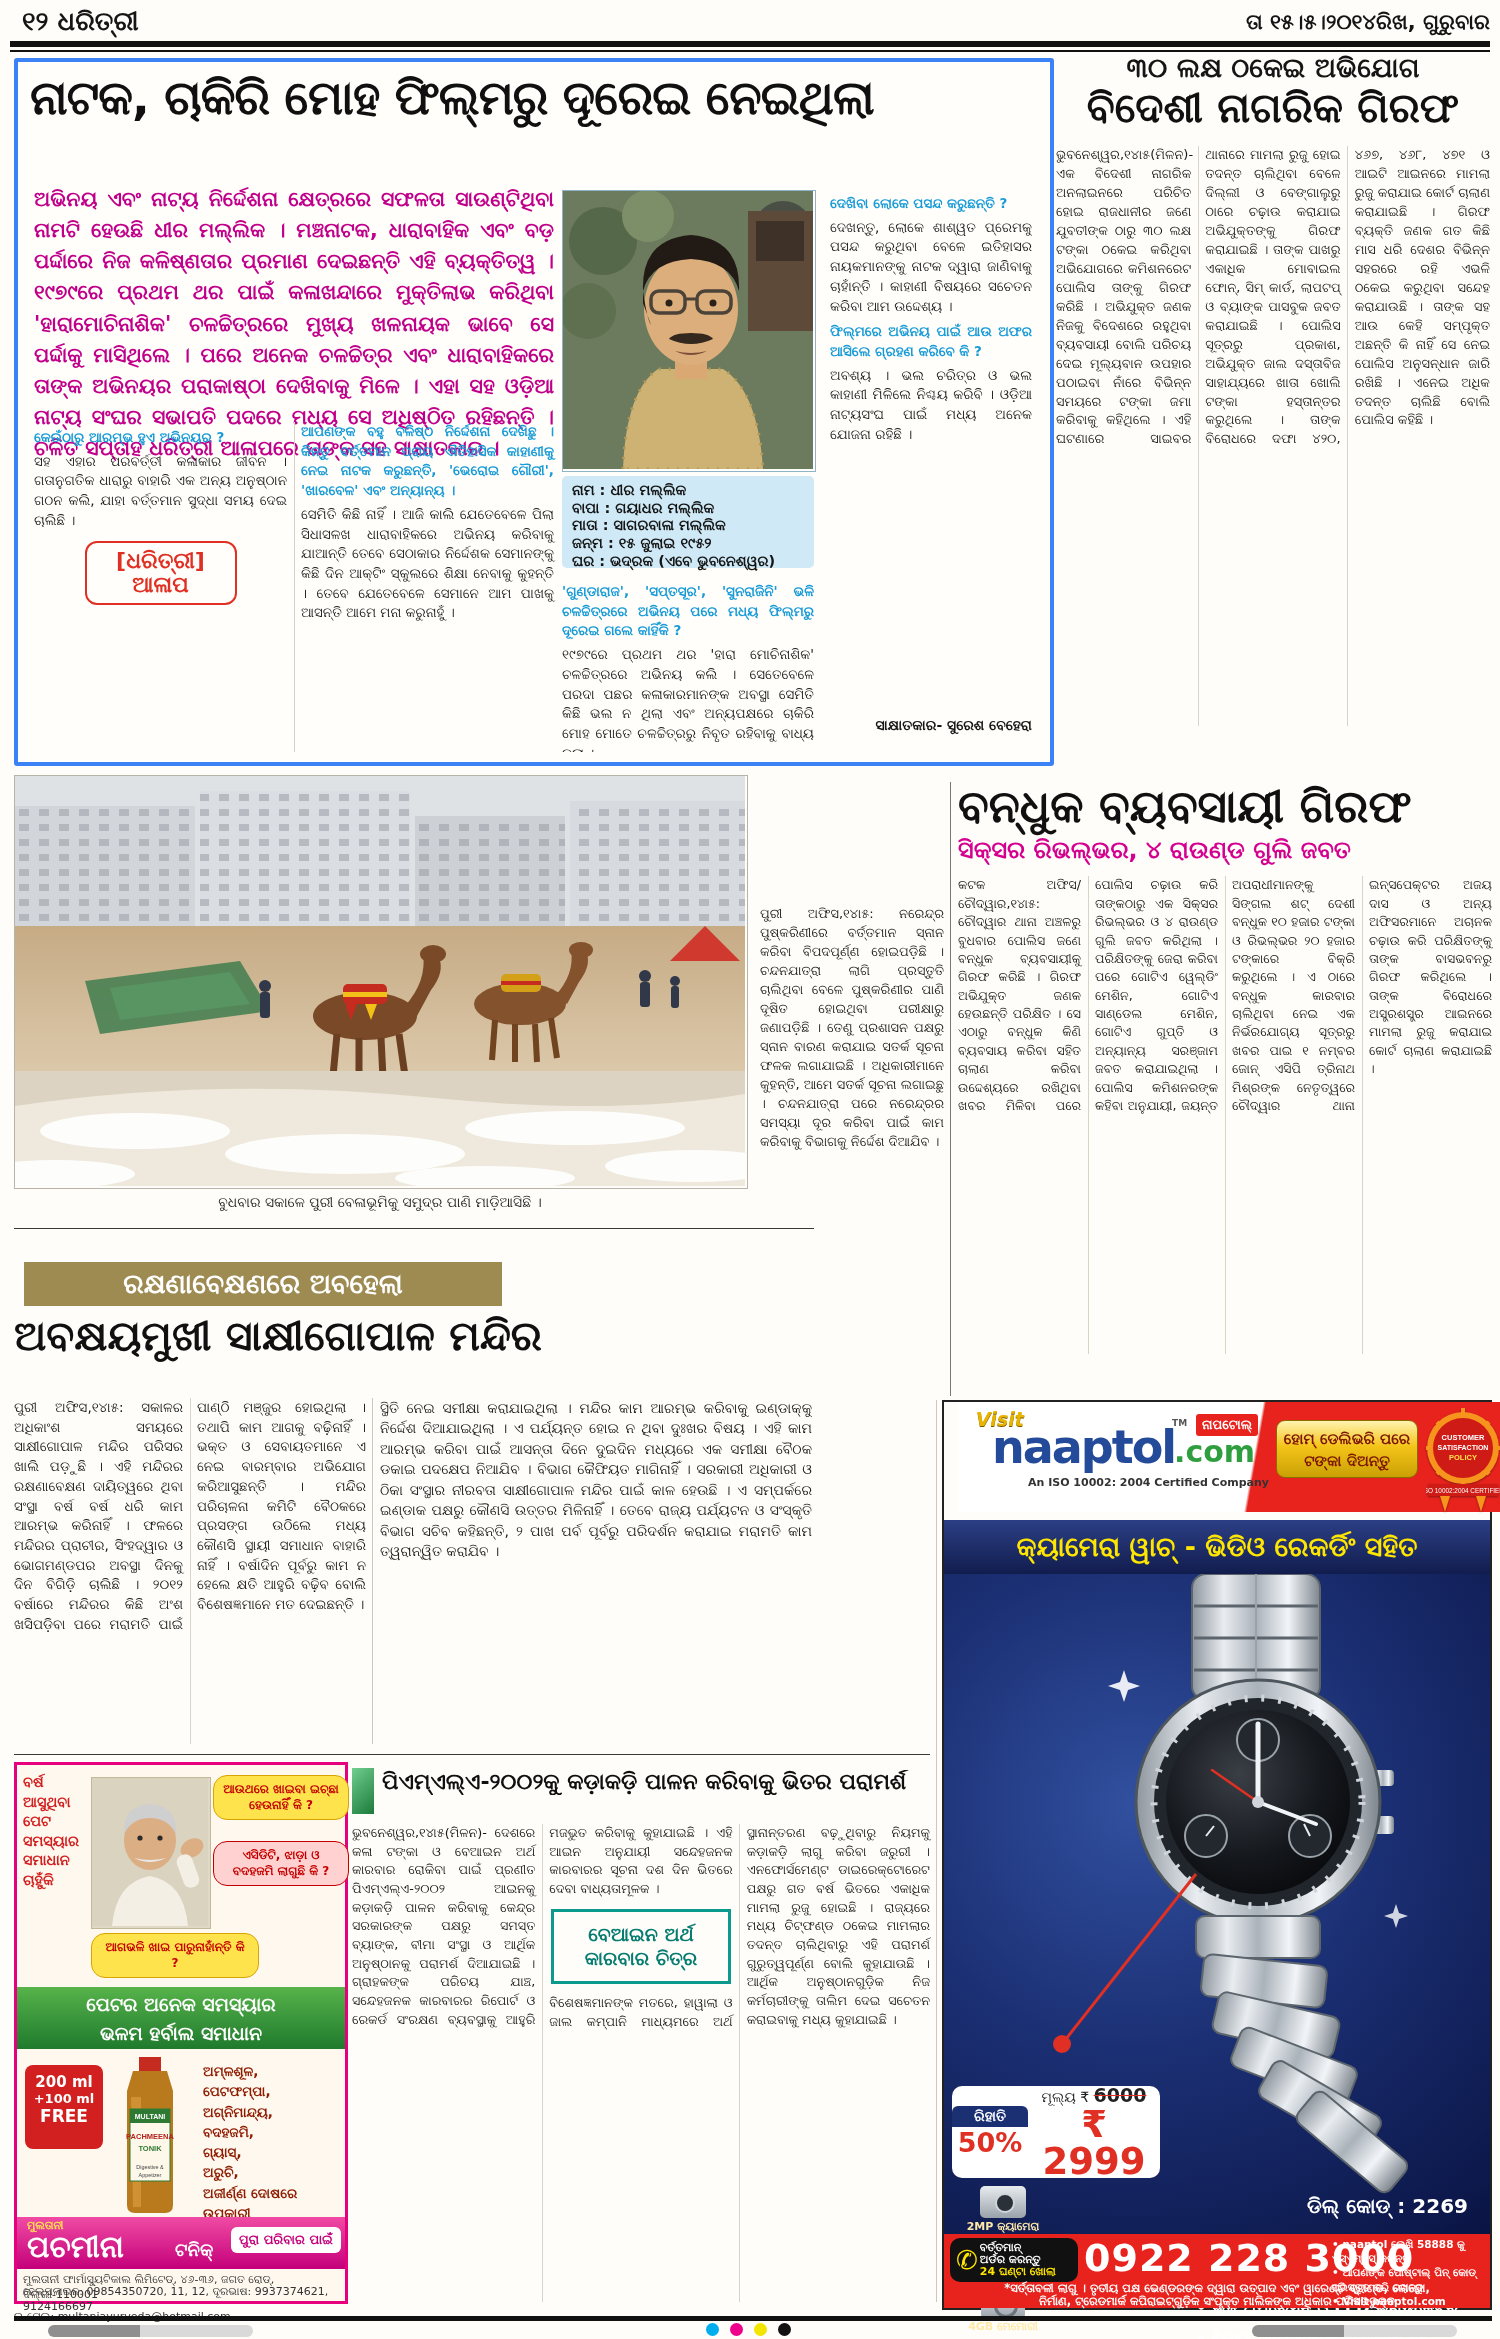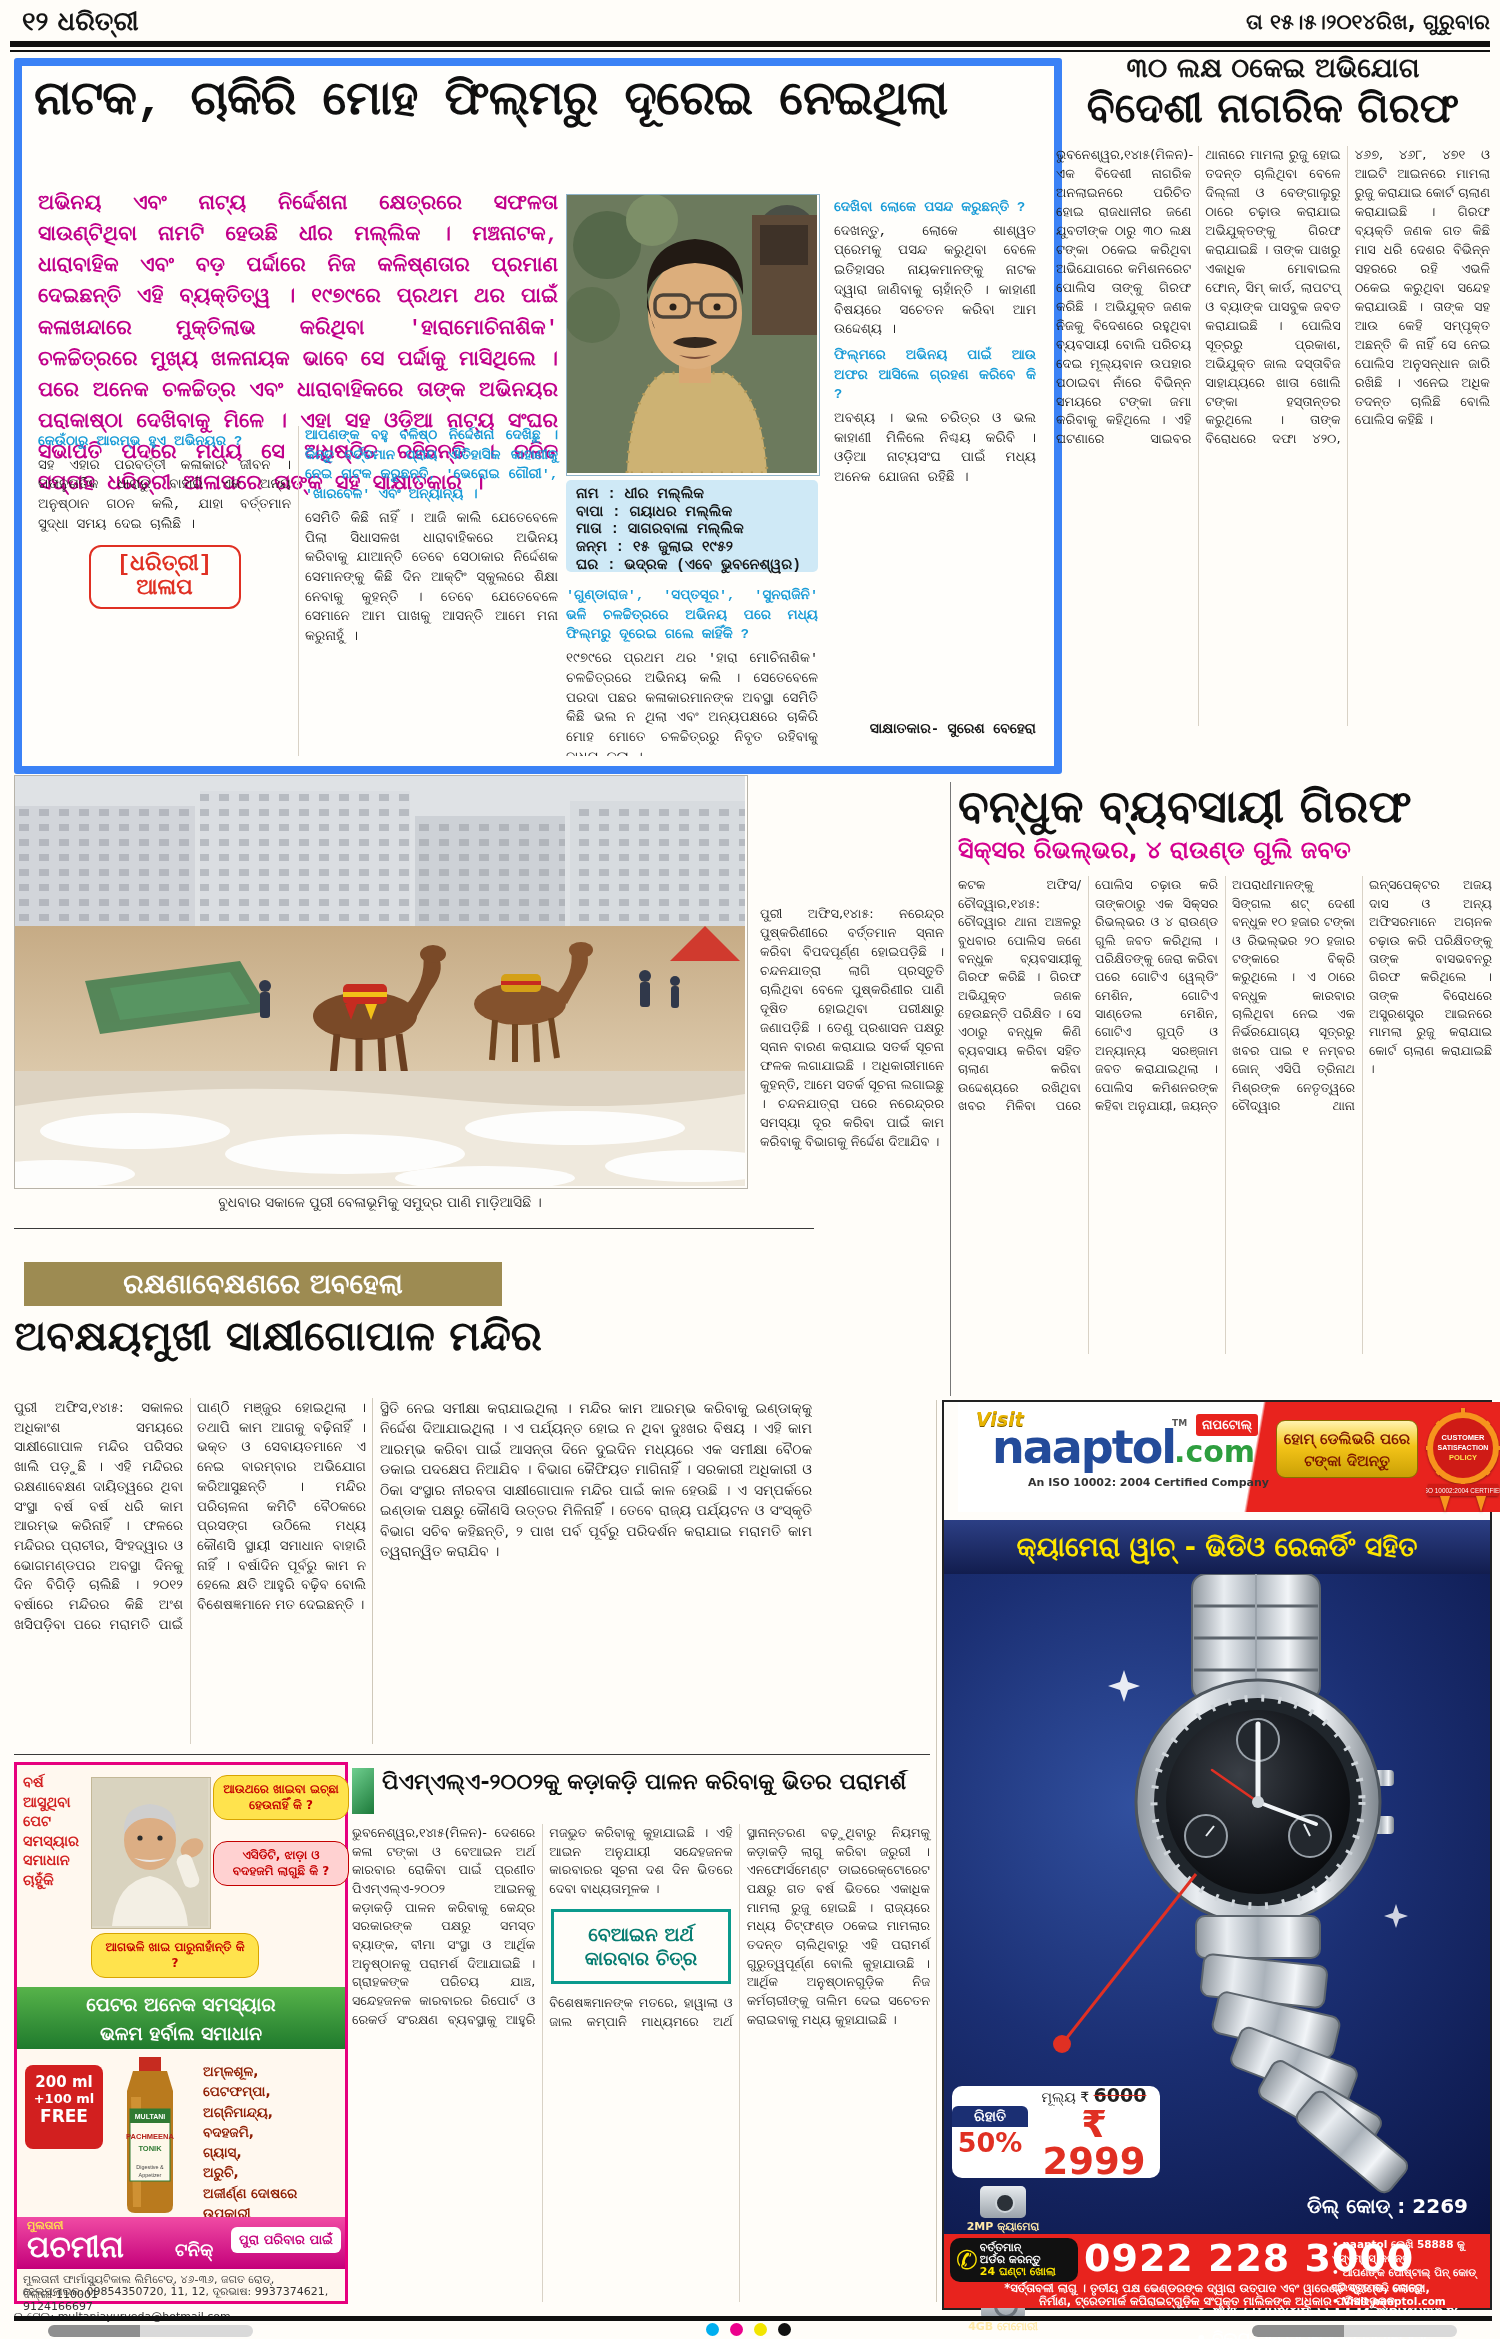--- a/index.html
+++ b/index.html
@@ -31,21 +31,21 @@
 </head>
 <body>
 
 <div id="page">
 
   <div class="abs bold" style="left:22px;top:6px;font-size:26px;">୧୨ ଧରିତ୍ରୀ</div>
   <div class="abs bold" style="right:10px;top:10px;font-size:21px;">ତା ୧୫।୫।୨୦୧୪ରିଖ, ଗୁରୁବାର</div>
   <div class="abs" style="left:10px;top:41px;width:1480px;height:6px;background:#111;"></div>
   <div class="abs" style="left:10px;top:50px;width:1480px;height:2px;background:#111;"></div>
 
-  <div class="abs" style="left:14px;top:58px;width:1032px;height:700px;border:8px solid #3b82f6;border-radius:3px;background:#fffefb;font-family:Liberation Mono, monospace;">
+  <div class="abs" style="left:14px;top:58px;width:1032px;height:700px;border:4px solid #3b82f6;border-radius:3px;background:#fffefb;">
     <div class="abs hl-black" style="left:12px;top:10px;width:1004px;font-size:47px;letter-spacing:-1px;">ନାଟକ, ଚାକିରି ମୋହ ଫିଲ୍ମରୁ ଦୂରେଇ ନେଇଥିଲା</div>
 
     <div class="abs bold magenta" style="left:16px;top:122px;width:520px;font-size:20.5px;line-height:1.52;text-align:justify;">ଅଭିନୟ ଏବଂ ନାଟ୍ୟ ନିର୍ଦ୍ଦେଶନା କ୍ଷେତ୍ରରେ ସଫଳତା ସାଉଣ୍ଟିଥିବା ନାମଟି ହେଉଛି ଧୀର ମଲ୍ଲିକ । ମଞ୍ଚନାଟକ, ଧାରାବାହିକ ଏବଂ ବଡ଼ ପର୍ଦ୍ଦାରେ ନିଜ କଳିଷ୍ଣତାର ପ୍ରମାଣ ଦେଇଛନ୍ତି ଏହି ବ୍ୟକ୍ତିତ୍ୱ । ୧୯୭୯ରେ ପ୍ରଥମ ଥର ପାଇଁ କଳାଖନ୍ଦାରେ ମୁକ୍ତିଲାଭ କରିଥିବା 'ହାରାମୋଚିନାଶିକ' ଚଳଚ୍ଚିତ୍ରରେ ମୁଖ୍ୟ ଖଳନାୟକ ଭାବେ ସେ ପର୍ଦ୍ଦାକୁ ମାସିଥିଲେ । ପରେ ଅନେକ ଚଳଚ୍ଚିତ୍ର ଏବଂ ଧାରାବାହିକରେ ତାଙ୍କ ଅଭିନୟର ପରାକାଷ୍ଠା ଦେଖିବାକୁ ମିଳେ । ଏହା ସହ ଓଡ଼ିଆ ନାଟ୍ୟ ସଂଘର ସଭାପତି ପଦରେ ମଧ୍ୟ ସେ ଅଧିଷ୍ଠିତ ରହିଛନ୍ତି । ଚଳିତ ସପ୍ତାହ ଧରିତ୍ରୀ ଆଳାପରେ ତାଙ୍କ ସହ ସାକ୍ଷାତକାର ।</div>
 
     <div class="abs" style="left:544px;top:128px;width:252px;height:280px;border:1px solid #8fb3c9;">
       <svg width="250" height="278" viewBox="0 0 250 278">
         <rect width="250" height="278" fill="#6c7a5d"></rect>
         <circle cx="40" cy="50" r="34" fill="#55684a"></circle>
           <circle cx="85" cy="25" r="26" fill="#7d8f68"></circle>
         <circle cx="25" cy="120" r="28" fill="#5e7050"></circle>

